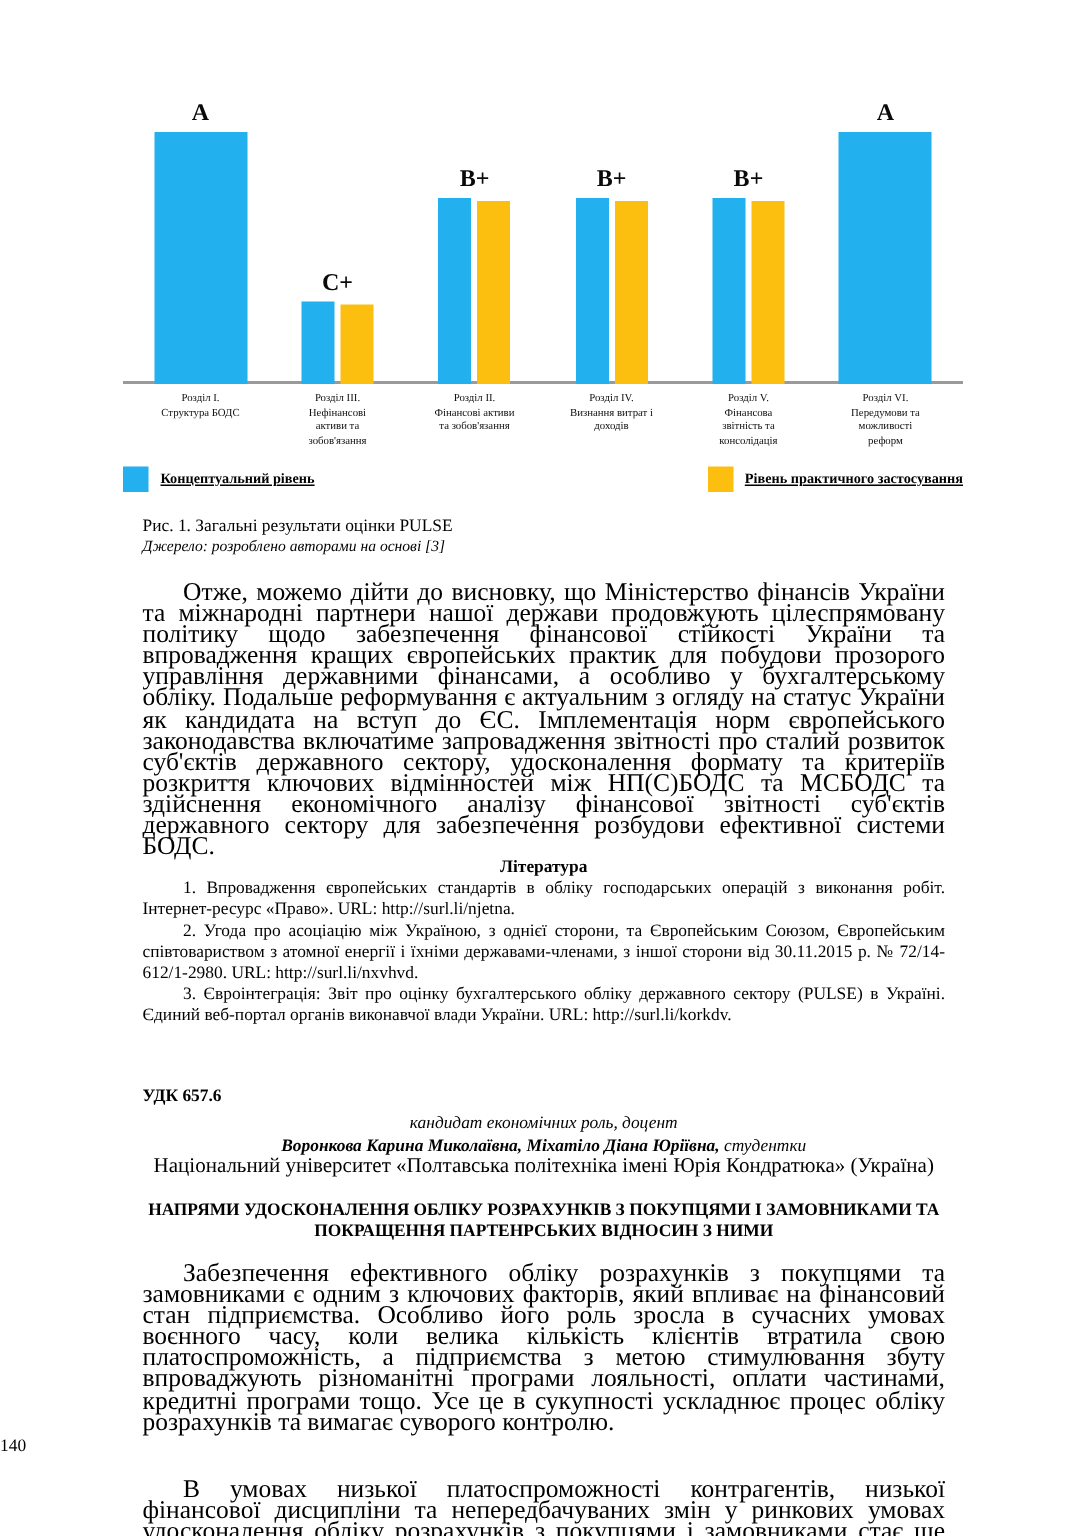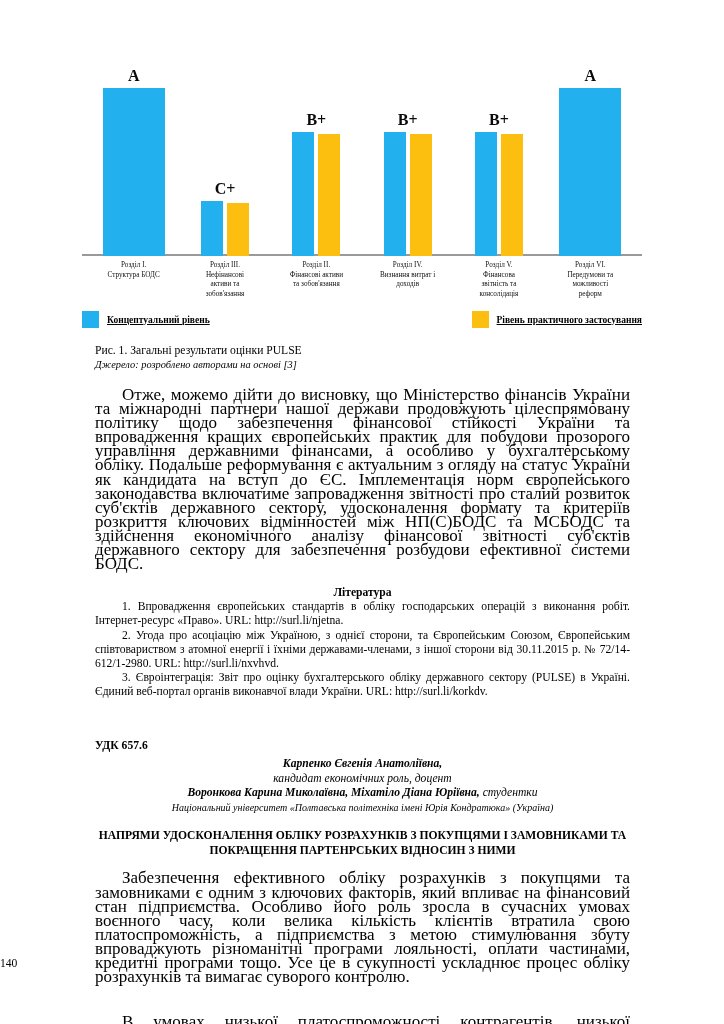--- a/index.html
+++ b/index.html
@@ -152,21 +152,20 @@
     text-align: justify;
     text-indent: 27px;
     margin: 0;
   }
   p.body.first { margin-top: 16px; }
   .section-head {
     text-align: center;
     font-weight: bold;
     font-size: 11.6px;
     line-height: 14.1px;
-    margin-top: 15px;
   }
   p.ref {
     font-size: 11.6px;
     line-height: 14.1px;
     text-align: justify;
     text-indent: 27px;
     margin: 0;
   }
 
   .udk {
@@ -189,22 +188,21 @@
   .author-role {
     font-style: italic;
     font-size: 11.6px;
     line-height: 14.5px;
   }
   .author-name .role-inline {
     font-weight: normal;
     font-style: italic;
   }
   .affiliation {
-    font-style: italic;
-    font-size: 10px;
+    font-size: 14px;
     line-height: 14.5px;
   }
   .article-title {
     text-align: center;
     font-weight: bold;
     font-size: 11.6px;
     line-height: 14.5px;
     margin-top: 14px;
     text-transform: uppercase;
   }
@@ -328,21 +326,20 @@
 
     <div class="section-head">Література</div>
 
     <p class="ref">1. Впровадження європейських стандартів в обліку господарських операцій з виконання робіт. Інтернет-ресурс «Право». URL: http://surl.li/njetna.</p>
     <p class="ref">2. Угода про асоціацію між Україною, з однієї сторони, та Європейським Союзом, Європейським співтовариством з атомної енергії і їхніми державами-членами, з іншої сторони від 30.11.2015 р. № 72/14-612/1-2980. URL: http://surl.li/nxvhvd.</p>
     <p class="ref">3. Євроінтеграція: Звіт про оцінку бухгалтерського обліку державного сектору (PULSE) в Україні. Єдиний веб-портал органів виконавчої влади України. URL: http://surl.li/korkdv.</p>
 
     <div class="udk">УДК 657.6</div>
 
     <div class="author-block">
-      <div class="author-name">Карпенко Євгенія Анатоліївна,</div>
       <div class="author-role">кандидат економічних роль, доцент</div>
       <div class="author-name"><span>Воронкова Карина Миколаївна, Міхатіло Діана Юріївна,</span> <span class="role-inline">студентки</span></div>
       <div class="affiliation">Національний університет «Полтавська політехніка імені Юрія Кондратюка» (Україна)</div>
     </div>
 
     <div class="article-title">НАПРЯМИ УДОСКОНАЛЕННЯ ОБЛІКУ РОЗРАХУНКІВ З ПОКУПЦЯМИ І ЗАМОВНИКАМИ ТА ПОКРАЩЕННЯ ПАРТЕНРСЬКИХ ВІДНОСИН З НИМИ</div>
 
     <p class="body afterTitle">Забезпечення ефективного обліку розрахунків з покупцями та замовниками є одним з ключових факторів, який впливає на фінансовий стан підприємства. Особливо його роль зросла в сучасних умовах воєнного часу, коли велика кількість клієнтів втратила свою платоспроможність, а підприємства з метою стимулювання збуту впроваджують різноманітні програми лояльності, оплати частинами, кредитні програми тощо. Усе це в сукупності ускладнює процес обліку розрахунків та вимагає суворого контролю.</p>
     <p class="body spaced">В умовах низької платоспроможності контрагентів, низької фінансової дисципліни та непередбачуваних змін у ринкових умовах удосконалення обліку розрахунків з покупцями і замовниками стає ще більш актуальним. Несвоєчасні або неповні платежі створюють додаткове навантаження на обігові кошти підприємства, підвищують ризик виникнення касових розривів та можуть негативно вплинути на його фінансову стабільність.</p>
 

